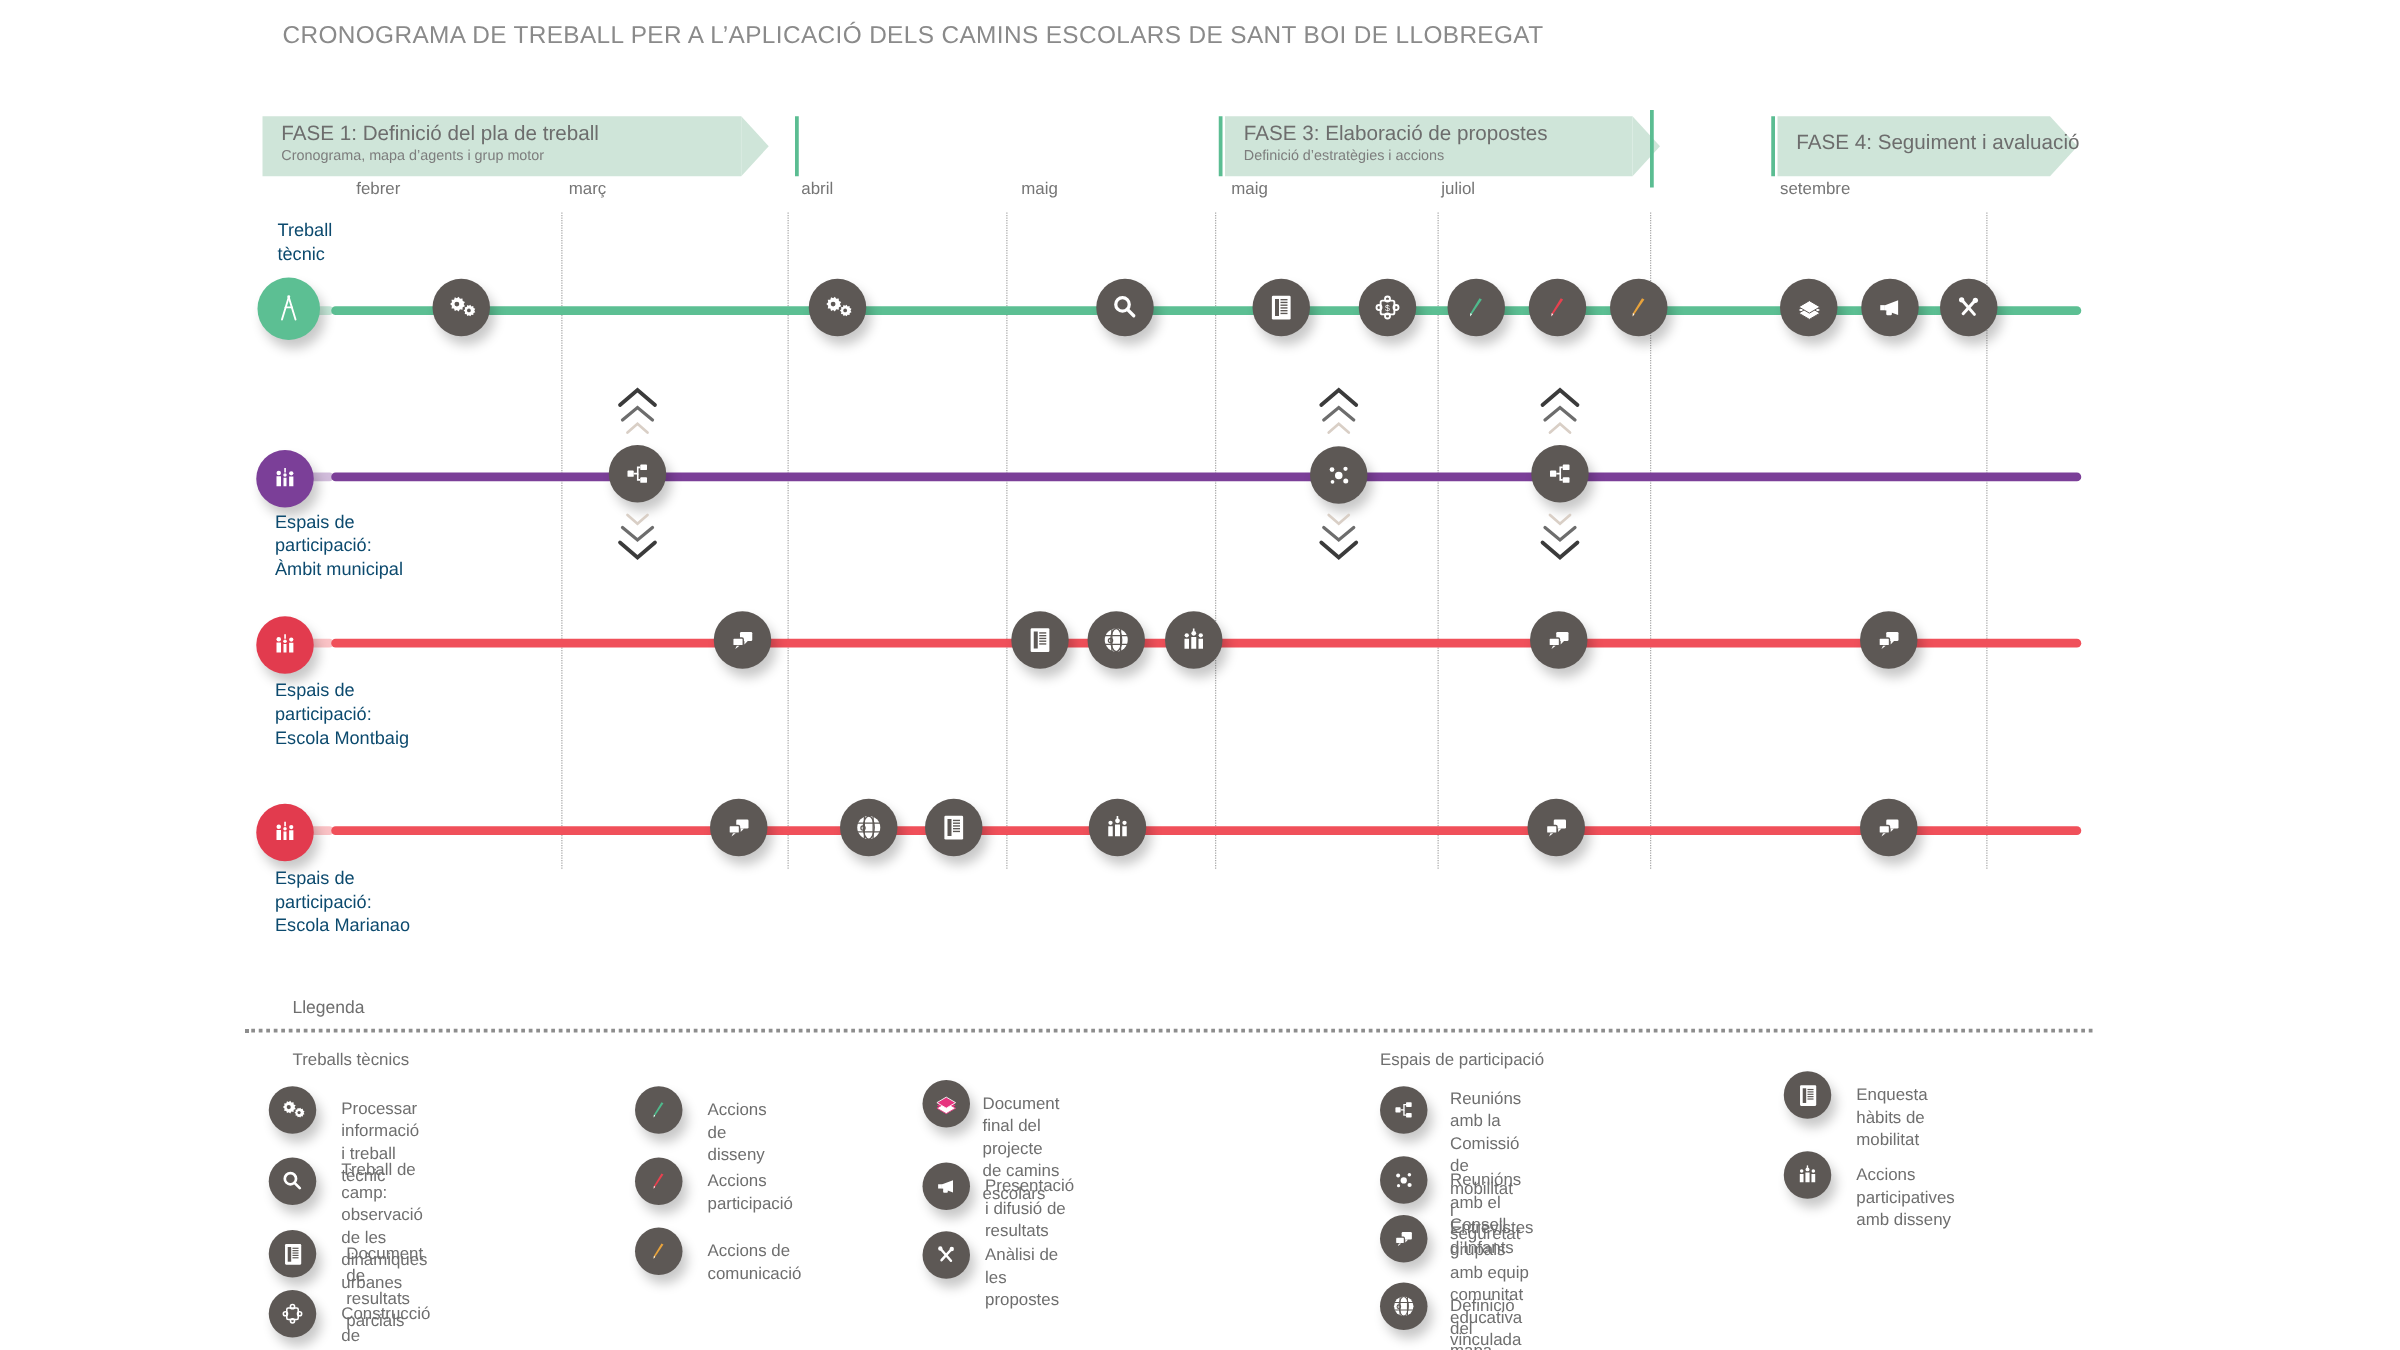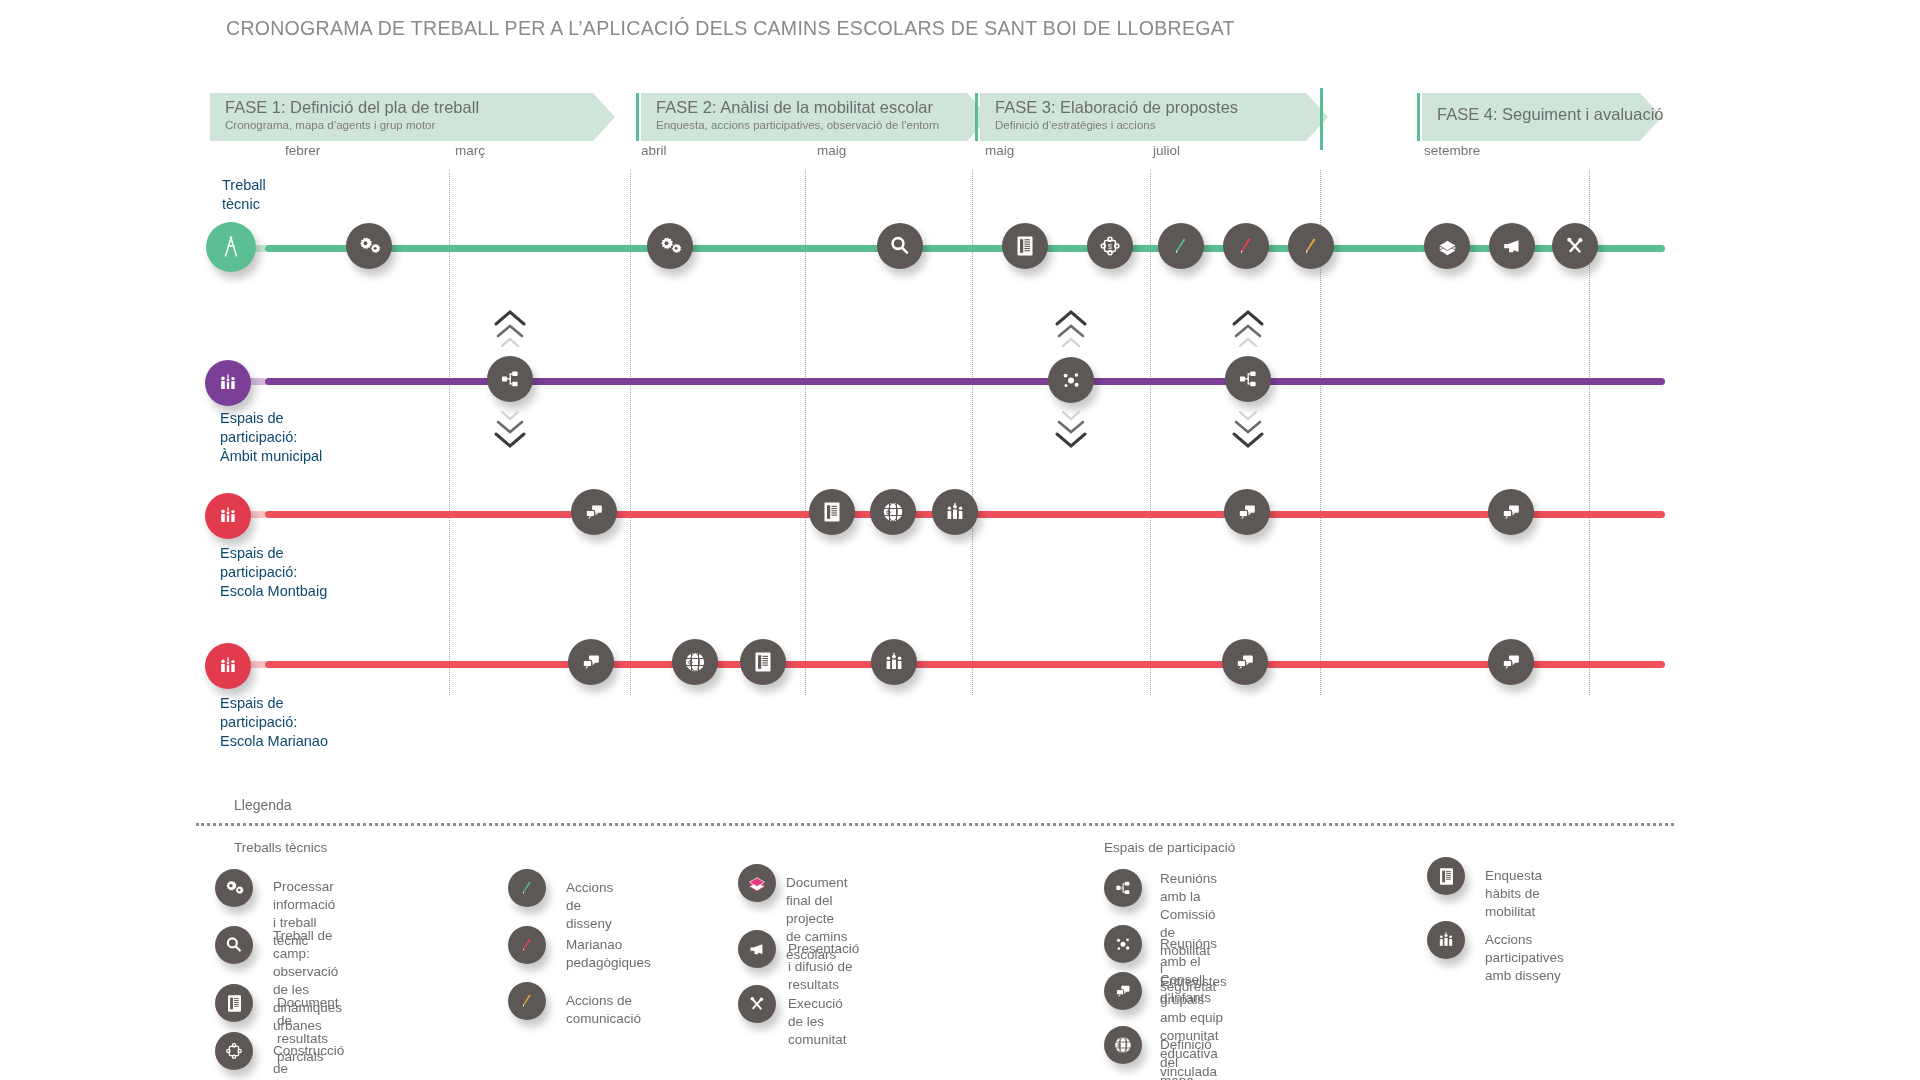--- a/index.html
+++ b/index.html
@@ -148,26 +148,20 @@
 
     <div class="phase" style="left:210px; width:405px;">
       <div class="arrowbody" style="width:383px;"></div>
       <div class="arrowhead" style="left:383px;"></div>
       <div class="ptitle">FASE 1: Definició del pla de treball</div>
       <div class="psub">Cronograma, mapa d’agents i grup motor</div>
     </div>
 
     <div class="phase-divider" style="left:636px; top:0; height:48px;"></div>
 
-    <div class="phase" style="left:641px; width:348px;">
-      <div class="arrowbody" style="width:326px;"></div>
-      <div class="arrowhead" style="left:326px;"></div>
-      <div class="ptitle">FASE 2: Anàlisi de la mobilitat escolar</div>
-      <div class="psub">Enquesta, accions participatives, observació de l’entorn</div>
-    </div>
 
     <div class="phase-divider" style="left:975px; top:0; height:48px;"></div>
 
     <div class="phase" style="left:980px; width:348px;">
       <div class="arrowbody" style="width:326px;"></div>
       <div class="arrowhead" style="left:326px;"></div>
       <div class="ptitle">FASE 3: Elaboració de propostes</div>
       <div class="psub">Definició d’estratègies i accions</div>
     </div>
 
@@ -693,21 +687,21 @@
     <div class="li-label" style="left:58px; top:10px;">Accions de disseny</div>
   </div>
 
   <div class="legend-item" style="left:508px; top:926px;">
     <div class="node dark" style="left:0; top:0; width:38px; height:38px;">
       <svg width="20" height="20" viewBox="0 0 24 24">
         <path d="M16.5 5.5 L8.6 17.2 L7.1 19.2 L7.3 16.6 L14.6 4.6 Z" fill="#e8414f"></path>
         <path d="M7.1 19.2 L7.3 16.6 L8.6 17.2 Z" fill="#ffffff"></path>
       </svg>
     </div>
-    <div class="li-label" style="left:58px; top:10px;">Marianao pedagògiques</div>
+    <div class="li-label" style="left:58px; top:10px;">Accions participació</div>
   </div>
 
   <div class="legend-item" style="left:508px; top:982px;">
     <div class="node dark" style="left:0; top:0; width:38px; height:38px;">
       <svg width="20" height="20" viewBox="0 0 24 24">
         <path d="M16.5 5.5 L8.6 17.2 L7.1 19.2 L7.3 16.6 L14.6 4.6 Z" fill="#e8a33c"></path>
         <path d="M7.1 19.2 L7.3 16.6 L8.6 17.2 Z" fill="#ffffff"></path>
       </svg>
     </div>
     <div class="li-label" style="left:58px; top:10px;">Accions de comunicació</div>
@@ -739,21 +733,21 @@
     <div class="node dark" style="left:0; top:0; width:38px; height:38px;">
       <svg width="20" height="20" viewBox="0 0 24 24">
         <g stroke="#ffffff" stroke-width="2.4" stroke-linecap="round">
           <path d="M6.5 6 L16.5 17.5"></path>
             <path d="M17 6.5 L7.5 17"></path>
         </g>
         <circle cx="6.3" cy="5.8" r="2.1" fill="#ffffff"></circle>
         <circle cx="17.3" cy="6.2" r="2.1" fill="#ffffff"></circle>
       </svg>
     </div>
-    <div class="li-label" style="left:50px; top:10px;">Execució de les comunitat</div>
+    <div class="li-label" style="left:50px; top:10px;">Anàlisi de les propostes</div>
   </div>
 
   <div class="legend-item" style="left:1104px; top:869px;">
     <div class="node dark" style="left:0; top:0; width:38px; height:38px;">
       <svg width="20" height="20" viewBox="0 0 24 24">
         <g fill="#ffffff">
           <rect x="4" y="9.4" width="5" height="5" rx="0.7"></rect>
           <rect x="14.2" y="4.6" width="5.4" height="4.4" rx="0.7"></rect>
           <rect x="14.2" y="14.8" width="5.4" height="4.4" rx="0.7"></rect>
         </g>

